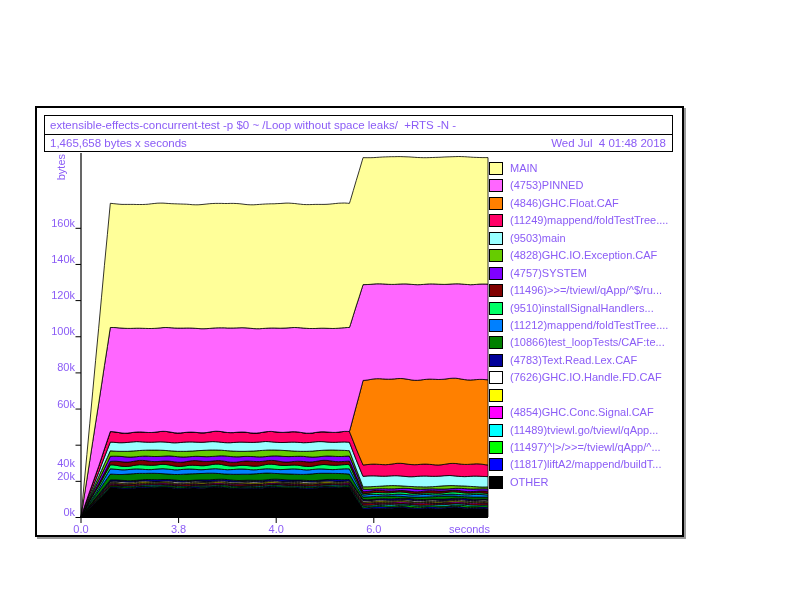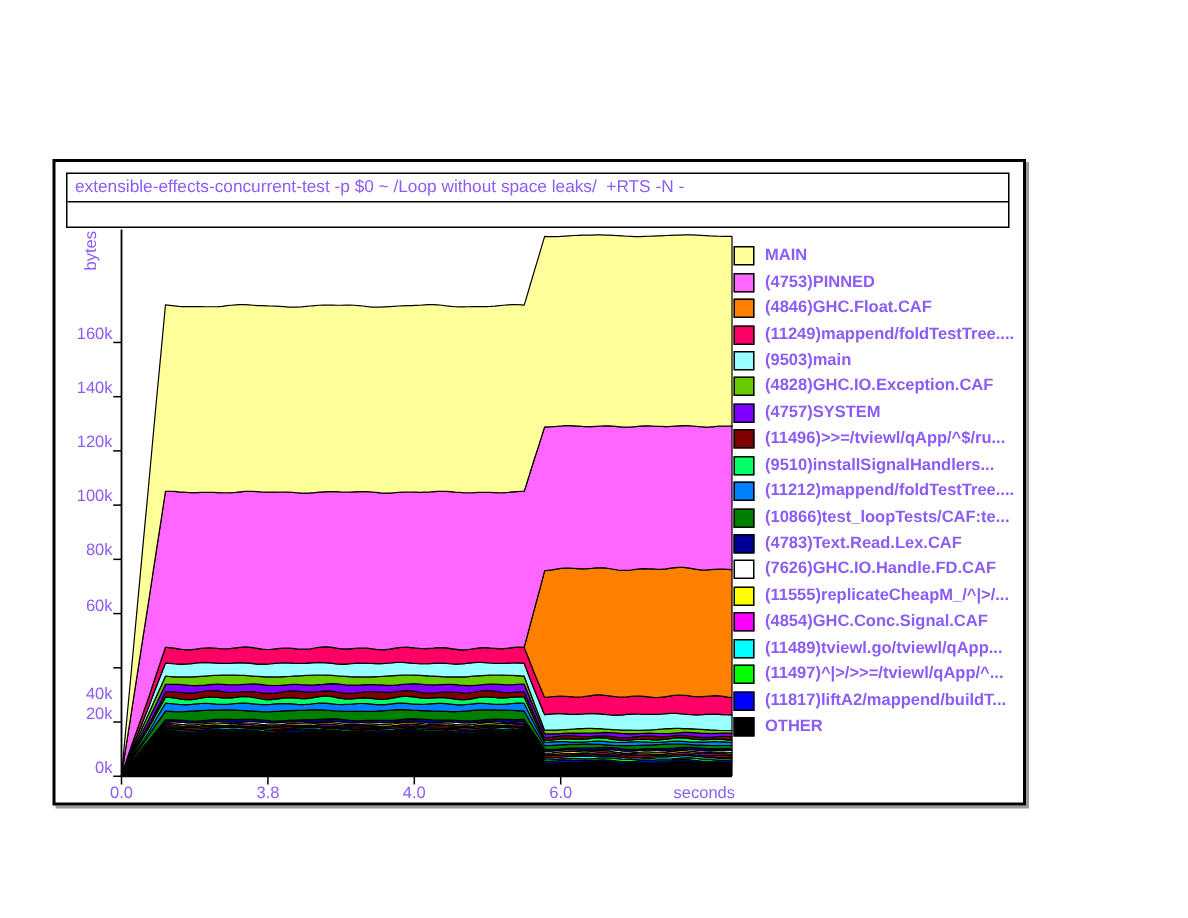--- a/index.html
+++ b/index.html
@@ -14,21 +14,21 @@
         font-size:11.5px;line-height:18px;padding-left:5px;white-space:pre;overflow:hidden;}
   #header-sub-row{box-sizing:border-box;height:16.5px;display:flex;justify-content:space-between;
         font-size:11.5px;line-height:16px;padding:0 6px 0 5px;white-space:pre;}
   #plot-svg{position:absolute;left:0;top:0;width:792px;height:612px;pointer-events:none;}
   .ytick-label{position:absolute;width:45px;height:12px;font-size:11px;text-align:right;line-height:12px;}
   .xtick-label{position:absolute;width:44px;height:12px;font-size:11px;text-align:center;line-height:12px;}
   .xaxis-unit{position:absolute;width:90px;height:12px;font-size:11px;text-align:right;line-height:12px;}
   #bytes-label{position:absolute;left:55px;top:154px;font-size:11px;
         writing-mode:vertical-rl;transform:rotate(180deg);}
   #legend{position:absolute;left:489px;top:162px;}
-  .legend-item{display:flex;align-items:center;height:17.45px;font-weight:bold;}
+  .legend-item{display:flex;height:17.45px;}
   .legend-swatch{box-sizing:border-box;width:14px;height:13px;border:1px solid #000;
         flex:0 0 auto;margin-right:7px;}
   .legend-label{font-size:11px;white-space:nowrap;line-height:13px;}
 </style>
 </head>
 <body>
 
 <div id="page">
   <div id="figure-frame"></div>
 
@@ -65,20 +65,24 @@
       <line x1="75.5" y1="264.45" x2="81" y2="264.45" stroke="#000" stroke-width="1"></line>
       <line x1="75.5" y1="228.29999999999995" x2="81" y2="228.29999999999995" stroke="#000" stroke-width="1"></line>
       <line x1="81" y1="518" x2="81" y2="523" stroke="#000" stroke-width="1"></line>
       <line x1="178.6" y1="518" x2="178.6" y2="523" stroke="#000" stroke-width="1"></line>
       <line x1="276.2" y1="518" x2="276.2" y2="523" stroke="#000" stroke-width="1"></line>
       <line x1="373.79999999999995" y1="518" x2="373.79999999999995" y2="523" stroke="#000" stroke-width="1"></line>
     </svg>
 
   <div id="header-box">
     <div id="header-title-row">extensible-effects-concurrent-test -p $0 ~ /Loop without space leaks/  +RTS -N -</div>
+    <div id="header-sub-row">
+      <span>1,465,658 bytes x seconds</span>
+      <span>Wed Jul  4 01:48 2018</span>
+    </div>
   </div>
 
   <div id="bytes-label">bytes</div>
 
   <div id="axis-labels">
       <div class="ytick-label" style="left: 30px; top: 506px;">0k</div>
       <div class="ytick-label" style="left: 30px; top: 469.85px;">20k</div>
       <div class="ytick-label" style="left: 30px; top: 457px;">40k</div>
       <div class="ytick-label" style="left: 30px; top: 397.55px;">60k</div>
       <div class="ytick-label" style="left: 30px; top: 361.4px;">80k</div>
@@ -141,21 +145,20 @@
       <div class="legend-item">
         <span class="legend-swatch" style="background: rgb(0, 0, 153);"></span>
         <span class="legend-label">(4783)Text.Read.Lex.CAF</span>
       </div>
       <div class="legend-item">
         <span class="legend-swatch" style="background: rgb(255, 255, 255);"></span>
         <span class="legend-label">(7626)GHC.IO.Handle.FD.CAF</span>
       </div>
       <div class="legend-item">
         <span class="legend-swatch" style="background: rgb(255, 255, 0);"></span>
-        <span class="legend-label">(11555)replicateCheapM_/^|&gt;/...</span>
       </div>
       <div class="legend-item">
         <span class="legend-swatch" style="background: rgb(255, 0, 255);"></span>
         <span class="legend-label">(4854)GHC.Conc.Signal.CAF</span>
       </div>
       <div class="legend-item">
         <span class="legend-swatch" style="background: rgb(0, 255, 255);"></span>
         <span class="legend-label">(11489)tviewl.go/tviewl/qApp...</span>
       </div>
       <div class="legend-item">

